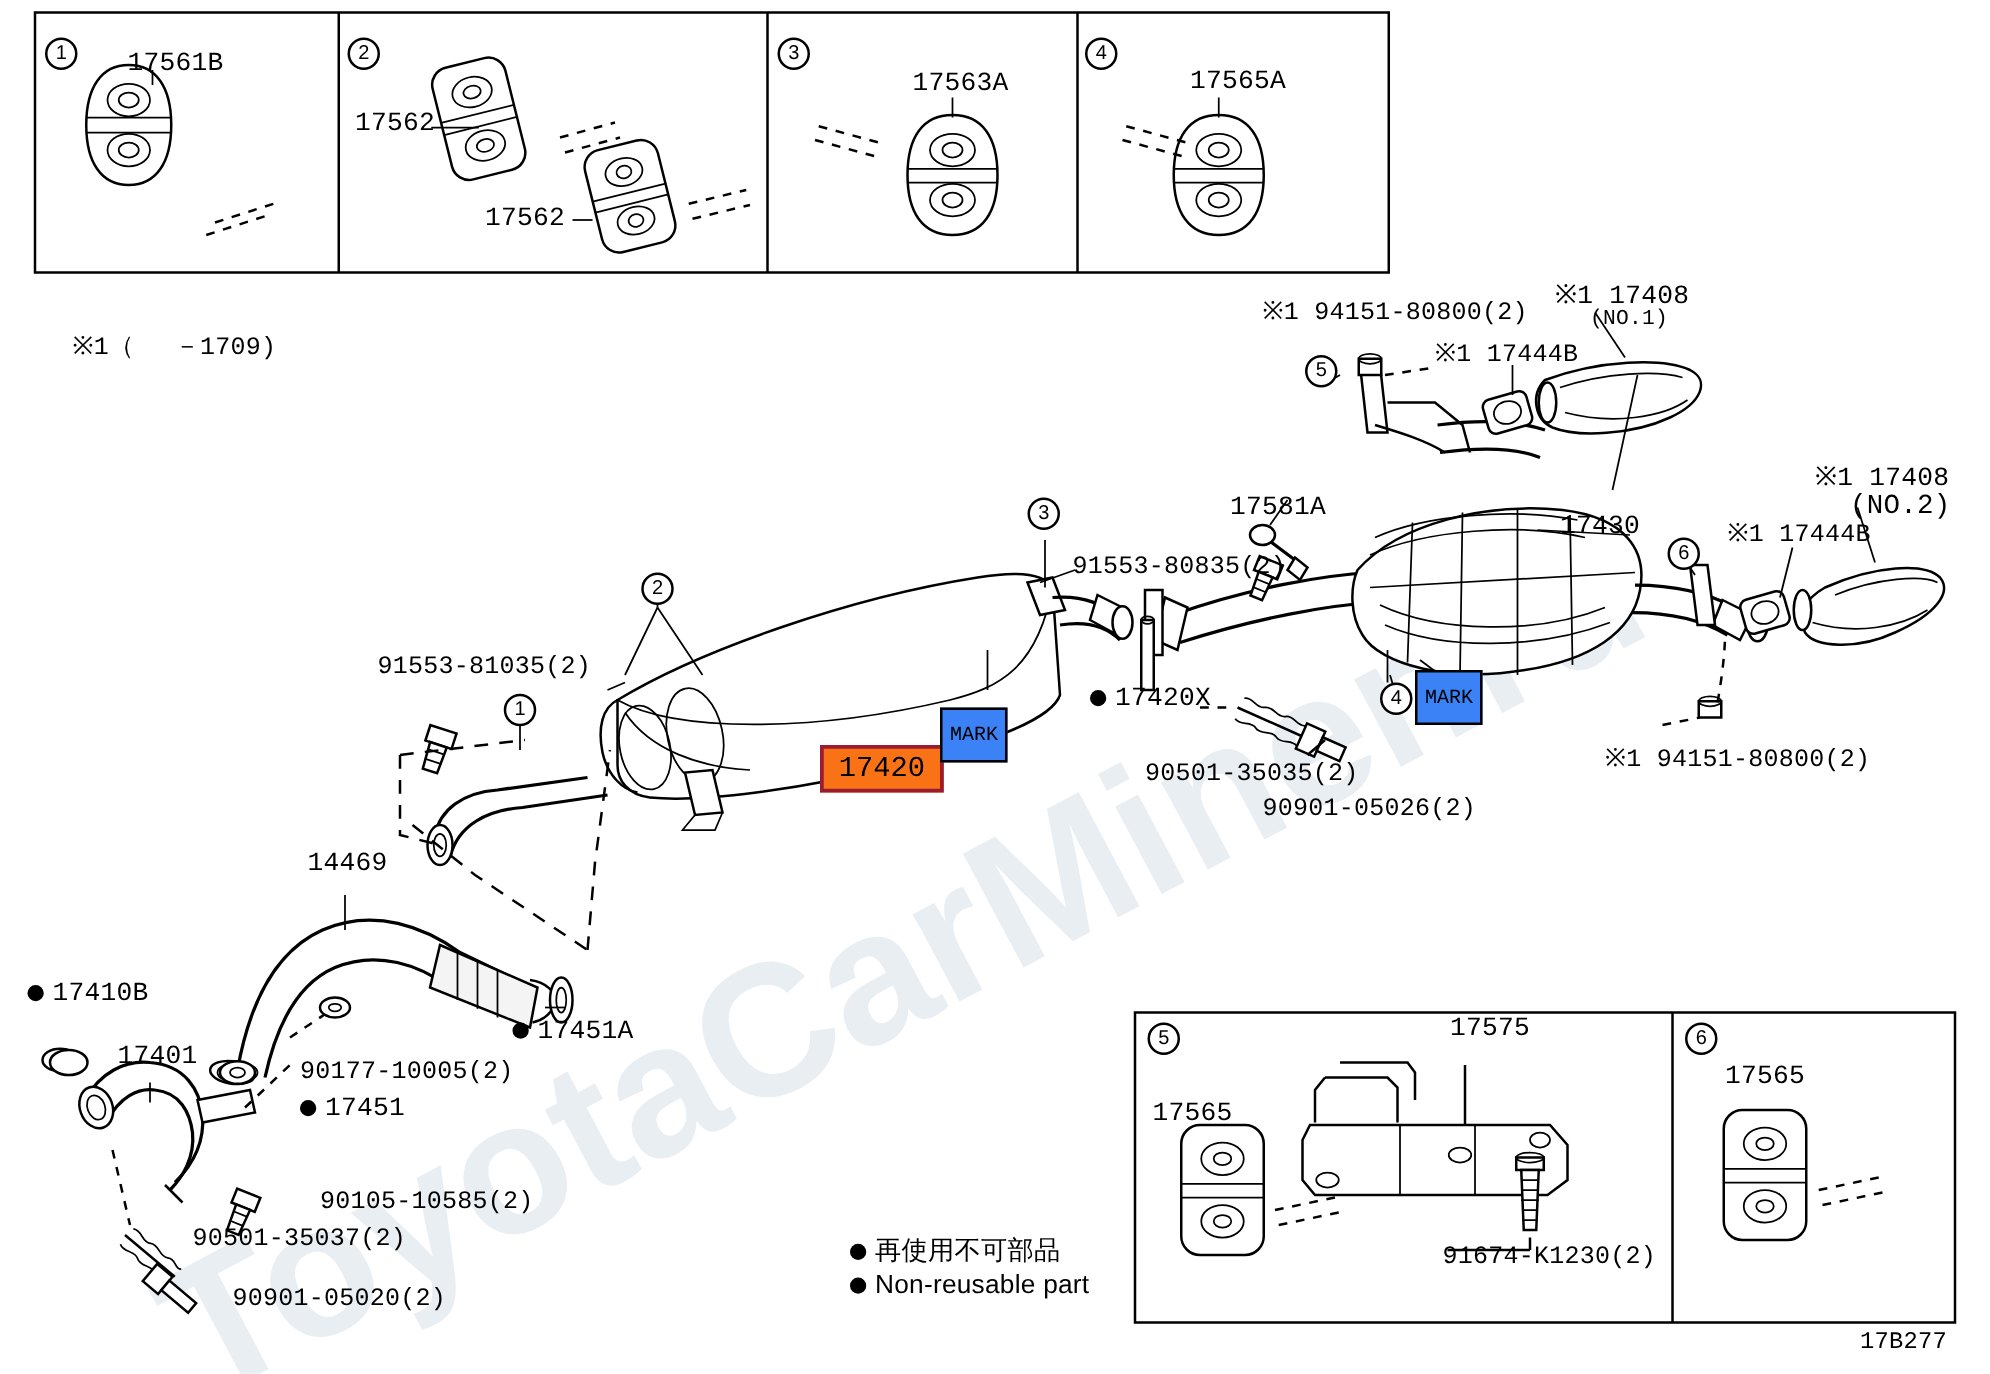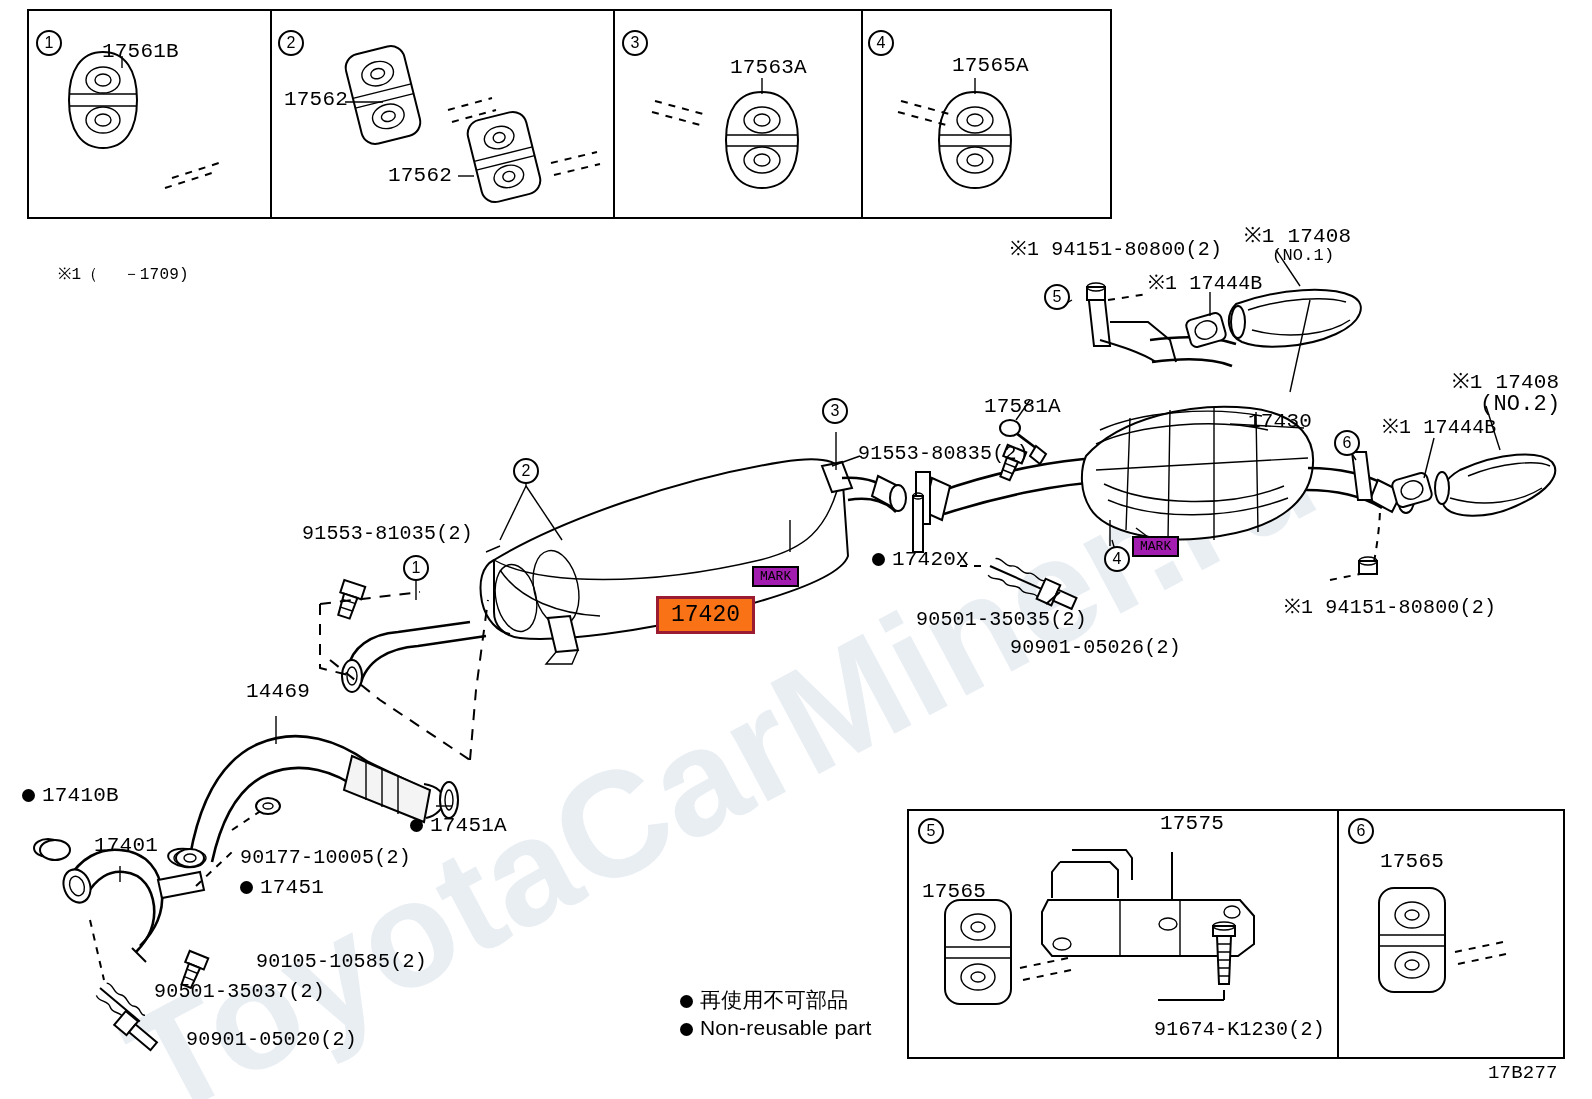--- a/index.html
+++ b/index.html
@@ -9,22 +9,22 @@
 
   
   .lbl{position:absolute;white-space:nowrap;font-size:21px;letter-spacing:.2px;}
   .mono{font-family:"Liberation Mono", monospace;}
   .circ{position:absolute;border:2px solid #000;border-radius:50%;
         width:26px;height:26px;box-sizing:border-box;
         display:flex;align-items:center;justify-content:center;
         font-size:16px;line-height:1;background:#fff;}
   .dot{display:inline-block;width:13px;height:13px;border-radius:50%;
        background:#000;vertical-align:middle;margin-right:7px;}
-  .markbox{position:absolute;border:2px solid #000;background:#a21caf;
-           font-size:13px;padding:1px 6px;box-sizing:border-box;}
+  .markbox{position:absolute;border:2px solid #000;background:#3b82f6;
+           font-size:16px;padding:11px 6px;box-sizing:border-box;}
   .hl{position:absolute;border:3px solid #9b1c31;background:#f97316;
       font-size:23px;padding:3px 12px;box-sizing:border-box;
       font-family:"Liberation Mono", monospace;}
 
   
   .wm{position:absolute;left:60px;top:40px;width:1480px;height:1000px;
       pointer-events:none;}
   .wm span{position:absolute;font-size:150px;color:#e9eef3;font-weight:bold;
      font-family:"Liberation Sans", sans-serif;
      transform:rotate(-28deg);transform-origin:0 0;white-space:nowrap;}
@@ -399,21 +399,21 @@
   <div class="circ" style="left:868px;top:30px;">
       <span>4</span>
     </div>
 
   <div class="lbl mono" style="left:102px;top:40px;">17561B</div>
   <div class="lbl mono" style="left:284px;top:88px;">17562</div>
   <div class="lbl mono" style="left:388px;top:164px;">17562</div>
   <div class="lbl mono" style="left:730px;top:56px;">17563A</div>
   <div class="lbl mono" style="left:952px;top:54px;">17565A</div>
 
-  <div class="lbl mono" style="left:58px;top:262px;font-size:16px;">※1（　 －1709)</div>
+  <div class="lbl mono" style="left:58px;top:262px;font-size:20px;">※1（　 －1709)</div>
 
   <div class="circ" style="left:822px;top:398px;">
       <span>3</span>
     </div>
   <div class="circ" style="left:513px;top:458px;">
       <span>2</span>
     </div>
   <div class="circ" style="left:403px;top:555px;">
       <span>1</span>
     </div>
@@ -468,21 +468,21 @@
 
   <div class="circ" style="left:918px;top:818px;">
       <span>5</span>
     </div>
   <div class="circ" style="left:1348px;top:818px;">
       <span>6</span>
     </div>
 
   <div class="lbl mono" style="left:922px;top:880px;">17565</div>
   <div class="lbl mono" style="left:1160px;top:812px;">17575</div>
-  <div class="lbl mono" style="left:1154px;top:994px;font-size:20px;margin-top:24px;">91674-K1230(2)</div>
+  <div class="lbl mono" style="left:1154px;top:994px;font-size:20px;">91674-K1230(2)</div>
   <div class="lbl mono" style="left:1380px;top:850px;">17565</div>
 
   <div class="lbl" style="left:680px;top:986px;font-size:21px;"><span class="dot"></span><span>再使用不可部品</span></div>
   <div class="lbl" style="left:680px;top:1016px;font-size:21px;"><span class="dot"></span><span>Non-reusable part</span></div>
 
   <div class="lbl mono" style="left:1488px;top:1062px;font-size:19px;">17B277</div>
 
 </div>
 
 </body></html>

